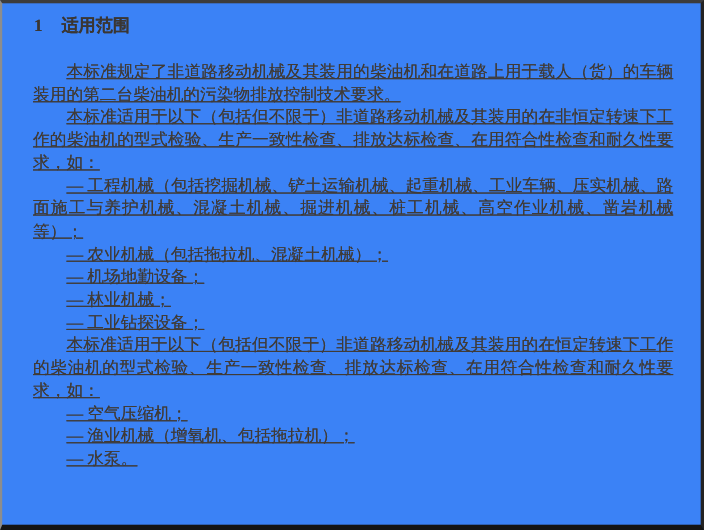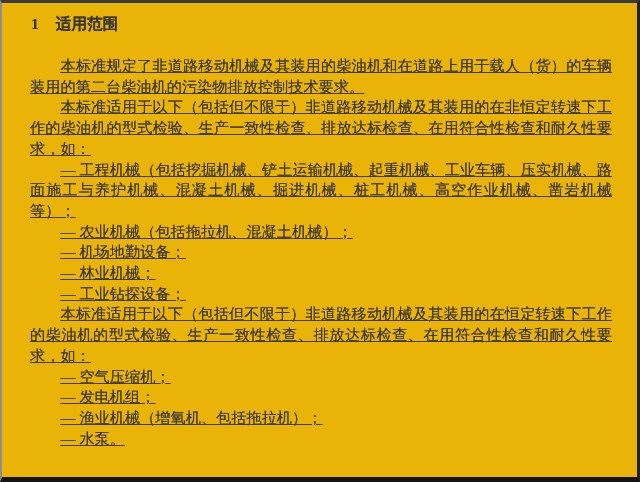--- a/index.html
+++ b/index.html
@@ -4,21 +4,21 @@
 <style>
   html, body {
     margin: 0;
     padding: 0;
     background: #ffffff;
   }
   .page {
     position: relative;
     width: 640px;
     height: 482px;
-    background: #eab308;
+    background: #3b82f6;
     overflow: hidden;
     font-family: "Liberation Serif", "DejaVu Serif", serif;
     color: #403b37;
     box-sizing: border-box;
   }
   
   .scan-frame {
     position: absolute;
     inset: 0;
     box-sizing: border-box;
@@ -71,18 +71,17 @@
 
     <p class="block">本标准规定了非道路移动机械及其装用的柴油机和在道路上用于载人（货）的车辆装用的第二台柴油机的污染物排放控制技术要求。</p>
     <p class="block">本标准适用于以下（包括但不限于）非道路移动机械及其装用的在非恒定转速下工作的柴油机的型式检验、生产一致性检查、排放达标检查、在用符合性检查和耐久性要求，如：</p>
     <p class="block">— 工程机械（包括挖掘机械、铲土运输机械、起重机械、工业车辆、压实机械、路面施工与养护机械、混凝土机械、掘进机械、桩工机械、高空作业机械、凿岩机械等）；</p>
     <p class="block">— 农业机械（包括拖拉机、混凝土机械）；</p>
     <p class="block">— 机场地勤设备；</p>
     <p class="block">— 林业机械；</p>
     <p class="block">— 工业钻探设备；</p>
     <p class="block">本标准适用于以下（包括但不限于）非道路移动机械及其装用的在恒定转速下工作的柴油机的型式检验、生产一致性检查、排放达标检查、在用符合性检查和耐久性要求，如：</p>
     <p class="block">— 空气压缩机；</p>
-    <p class="block">— 发电机组；</p>
     <p class="block">— 渔业机械（增氧机、包括拖拉机）；</p>
     <p class="block">— 水泵。</p>
 
   </div>
 </div>
 
 </body></html>

